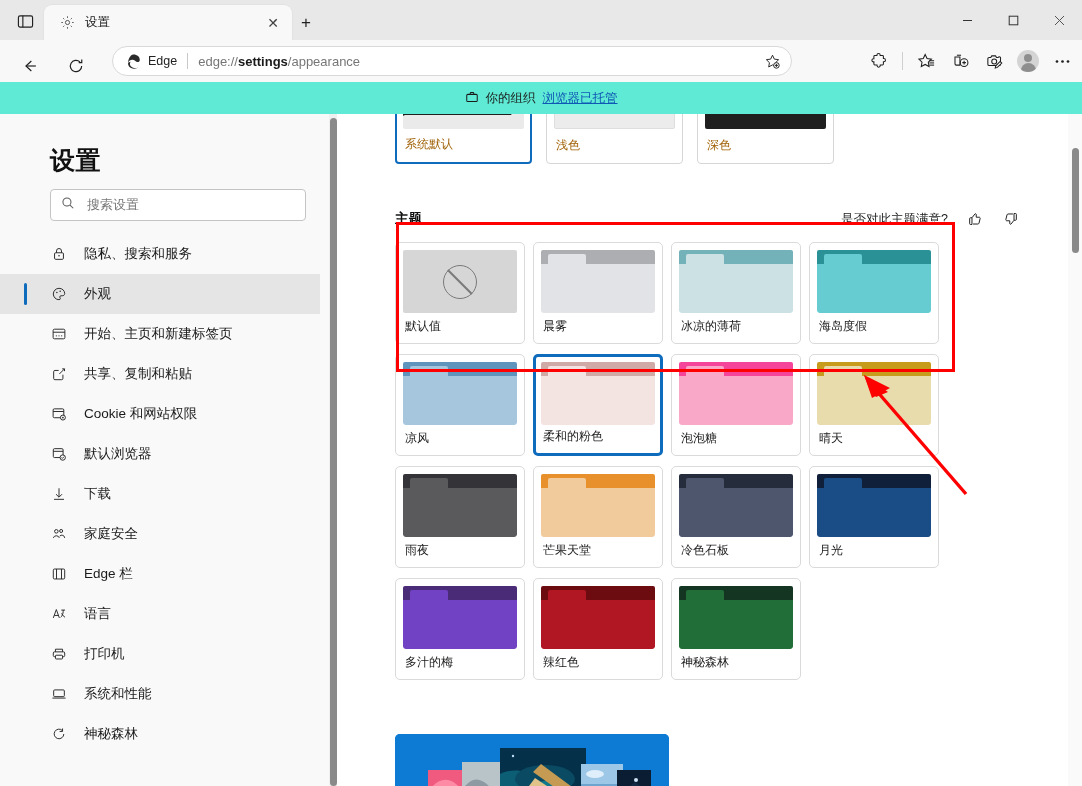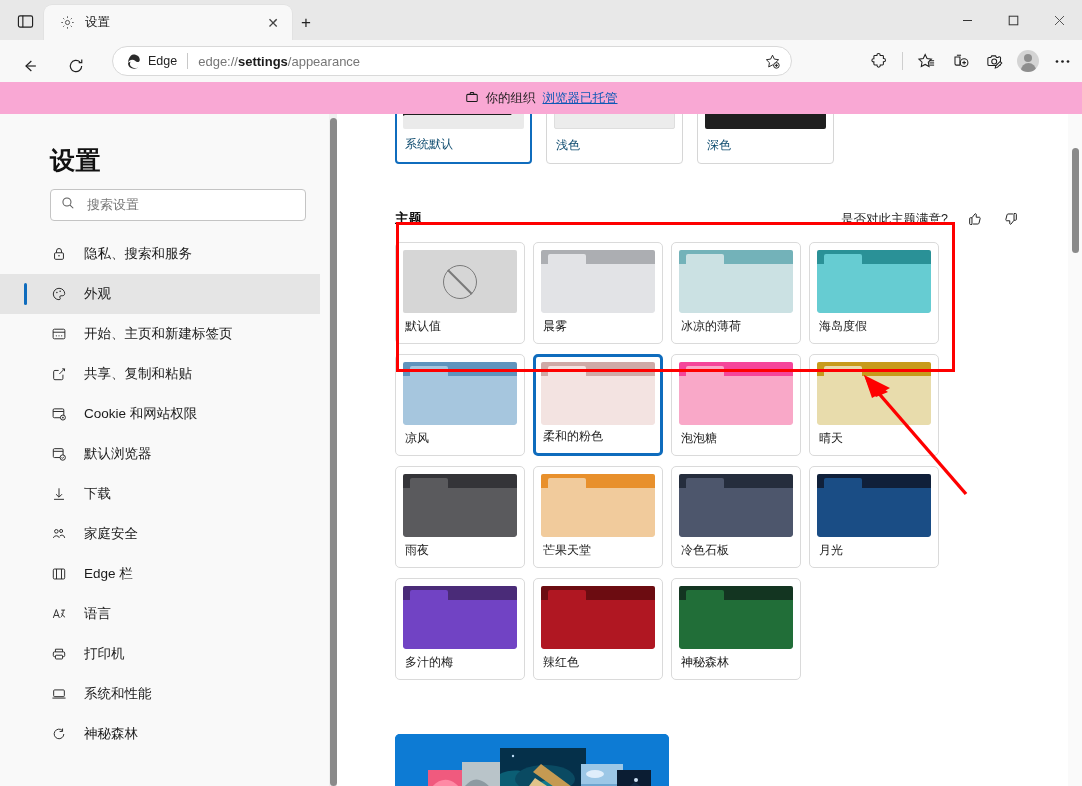--- a/index.html
+++ b/index.html
@@ -77,21 +77,21 @@
   .avatar {
     width: 22px; height: 22px; border-radius: 50%; background: #d4d4d4;
     position: relative; overflow: hidden;
   }
   .avatar::before { content:''; position:absolute; top:3.5px; left:7px; width:8px; height:8px; border-radius:50%; background:#8e8e8e; }
   .avatar::after { content:''; position:absolute; top:13px; left:3.5px; width:15px; height:11px; border-radius:7.5px 7.5px 0 0; background:#8e8e8e; }
 
   
   .managed {
     position: absolute; top: 82px; left: 0; width: 1082px; height: 32px;
-    background: #f9a8d4; display: flex; align-items: center; justify-content: center;
+    background: #5eead4; display: flex; align-items: center; justify-content: center;
     gap: 7px; font-size: 12.5px; color: #1a1a1a;
   }
   .managed a { color: #0f58b5; text-decoration: underline; }
 
   
   .page {
     position: absolute; top: 114px; left: 0; width: 1082px; height: 672px;
     background: #ffffff;
   }
   
@@ -133,21 +133,21 @@
   }
   .theme-modes {
     position: absolute; left: 58px; top: -48px; display: flex; gap: 14px;
   }
   .mode-card {
     width: 137px; height: 98px; border: 1px solid #d6d6d6; border-radius: 4px;
     background: #fff; padding: 7px 7px 12px 7px; position: relative;
   }
   .mode-card.selected { border: 2px solid #0f6cbd; padding: 6px 6px 0 6px; }
   .mode-thumb { width: 100%; height: 55px; border-radius: 2px; overflow: hidden; position: relative; }
-  .mode-label { position: absolute; left: 9px; bottom: 9px; font-size: 12px; color: #0c4a6e; }
+  .mode-label { position: absolute; left: 9px; bottom: 9px; font-size: 12px; color: #a16207; }
   .mode-card.selected .mode-label { left: 8px; }
 
   .section-head {
     position: absolute; left: 58px; top: 96px; width: 625px;
     display: flex; align-items: center; justify-content: space-between;
   }
   .section-title { font-size: 13.5px; font-weight: 600; color: #111; }
   .feedback { display: flex; align-items: center; gap: 18px; }
   .feedback-text { font-size: 12.5px; color: #1a1a1a; }
   .thumb-btn { width: 18px; height: 18px; display: flex; align-items: center; justify-content: center; }

